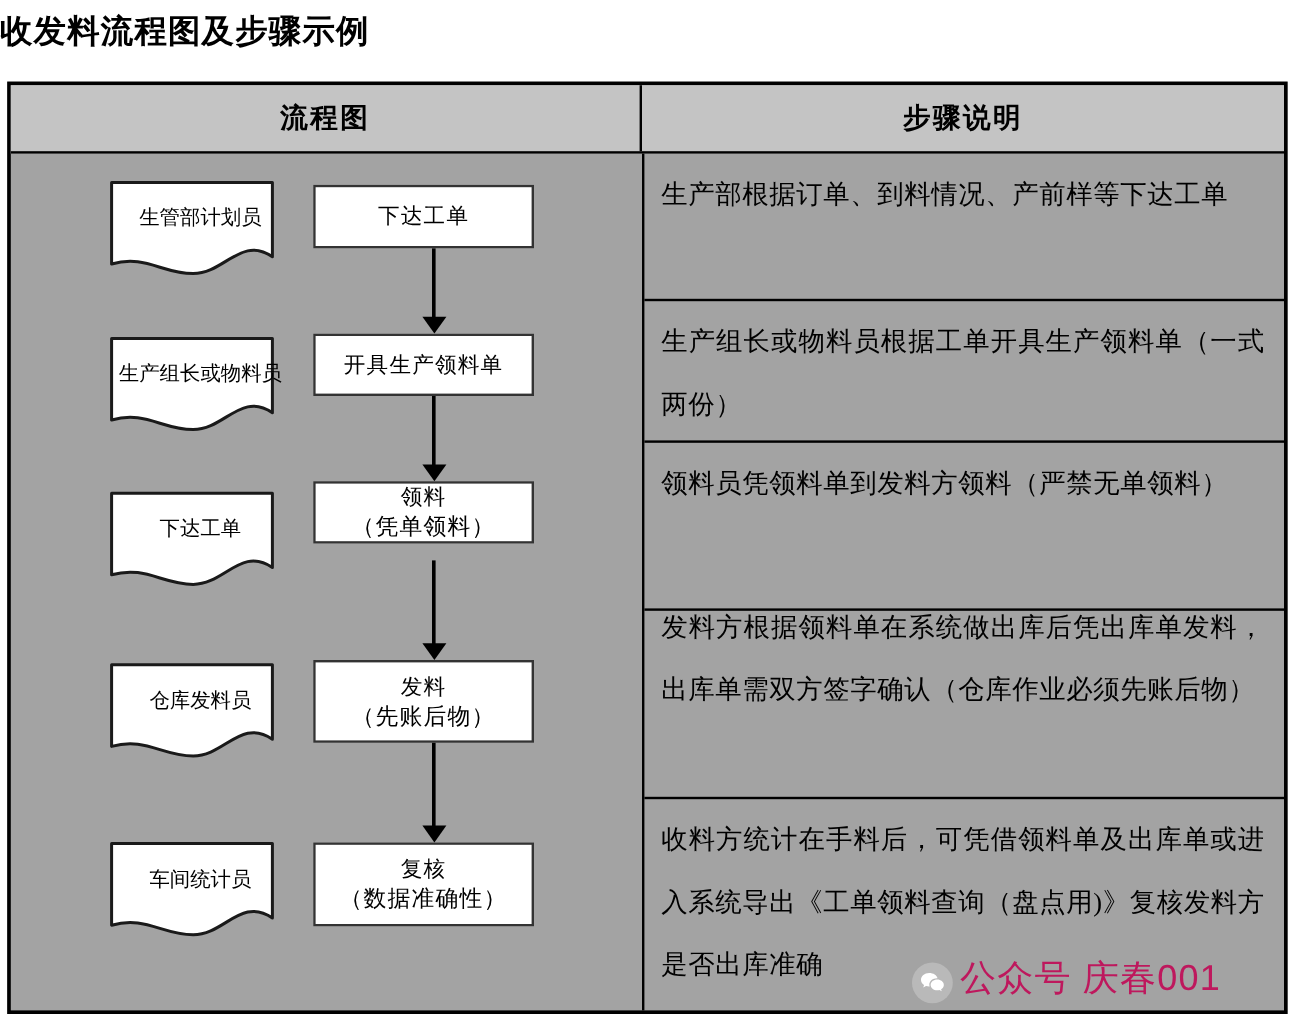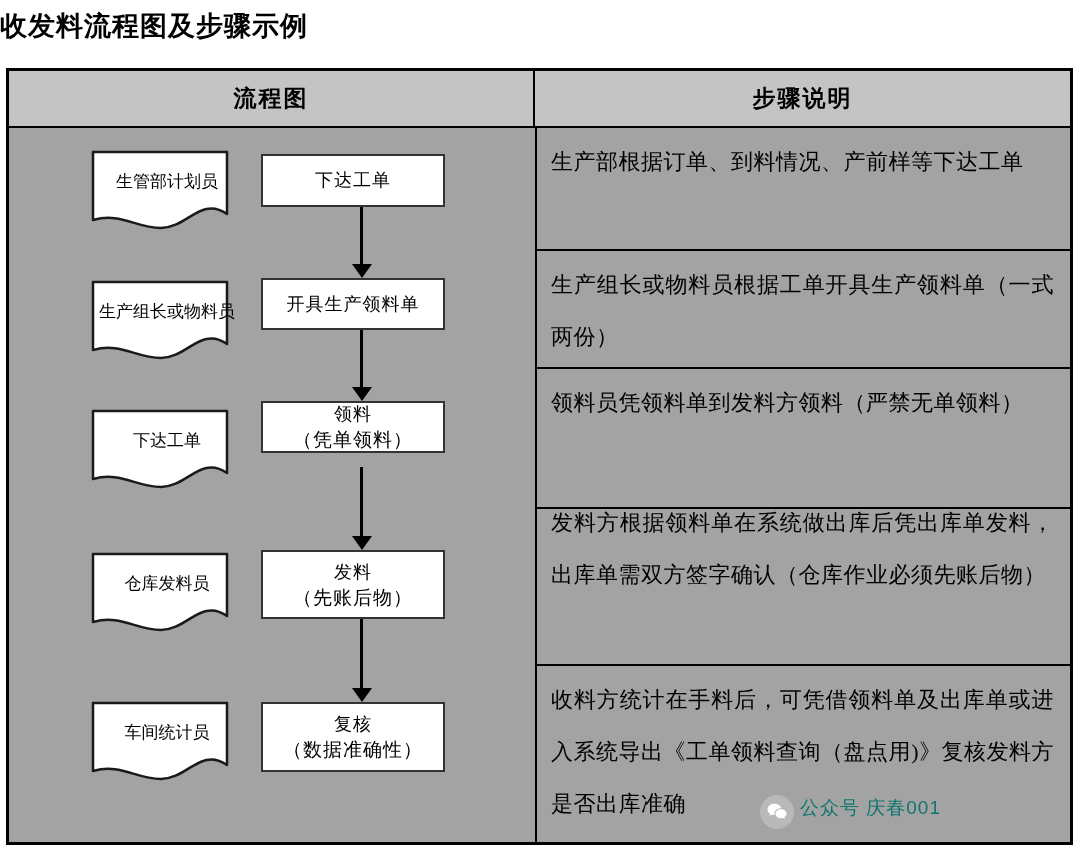--- a/index.html
+++ b/index.html
@@ -173,24 +173,24 @@
     text-justify: inter-ideograph;
   }
   .step-row.last { border-bottom: none; }
 
   
   #watermark {
     position: absolute;
     left: 760px;
     top: 795px;
     display: flex;
-    align-items: flex-start;
+    align-items: flex-end;
     gap: 6px;
-    color: #0f766e;
-    font-size: 19px;
+    color: #be185d;
+    font-size: 30px;
     font-family: "Liberation Sans", "DejaVu Sans", sans-serif;
     letter-spacing: 1px;
     pointer-events: none;
   }
   #watermark .wm-badge {
     width: 34px;
     height: 34px;
     border-radius: 50%;
     background: #b9b9b9;
     display: flex;

